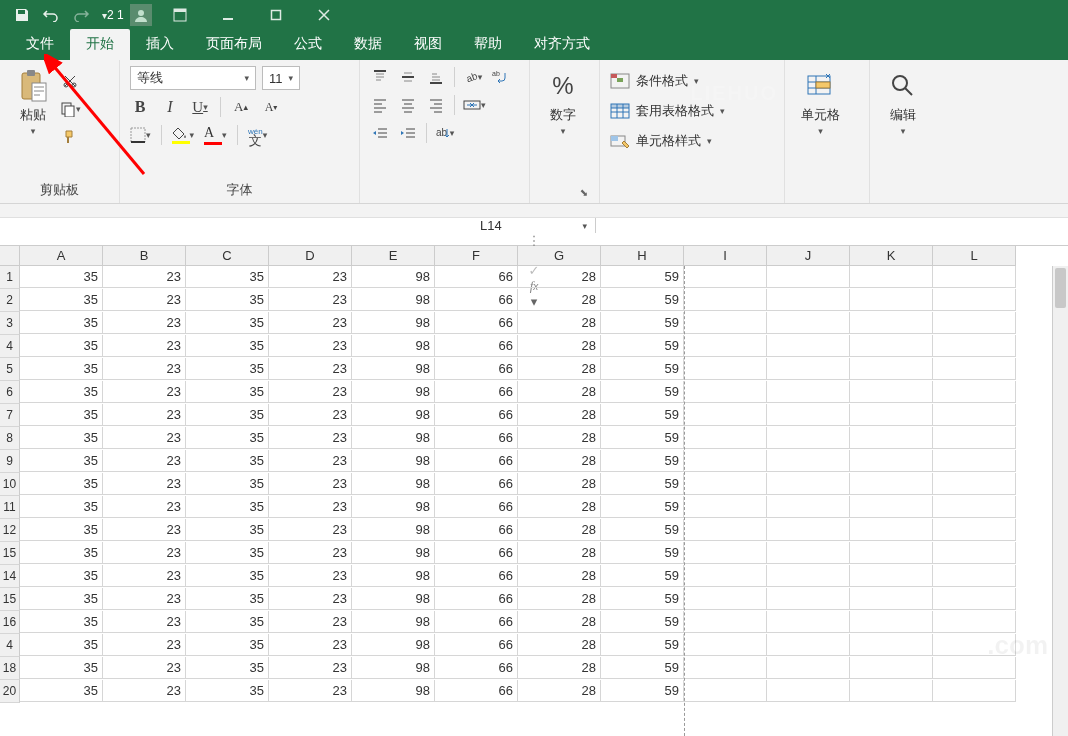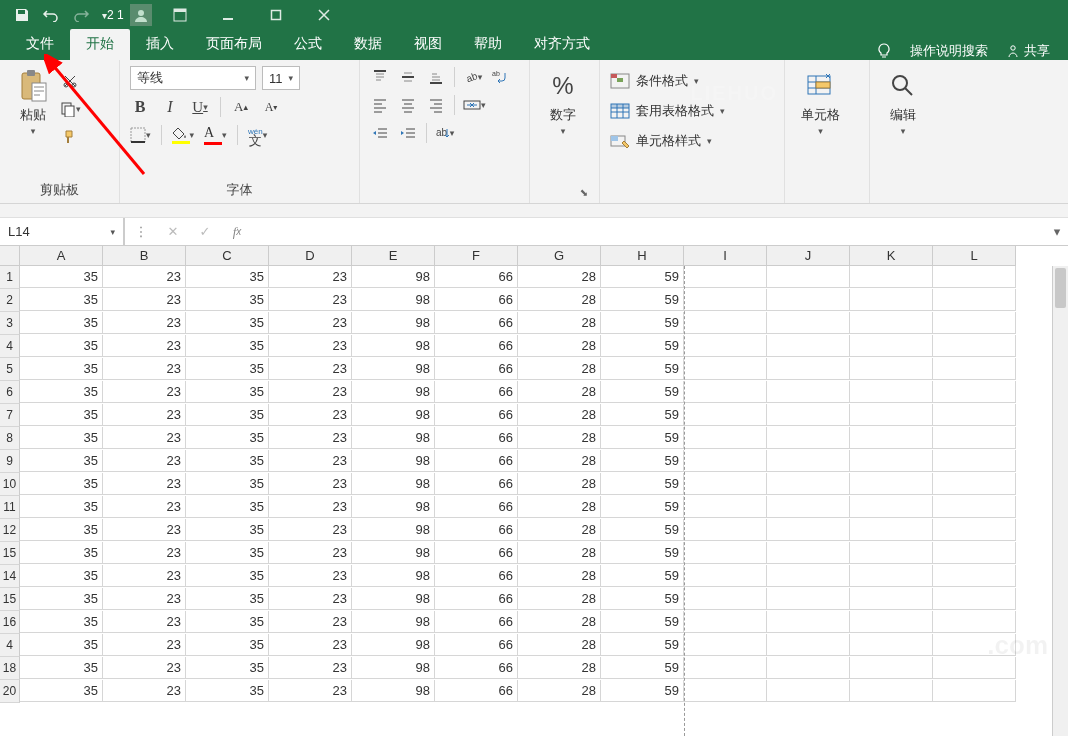--- a/index.html
+++ b/index.html
@@ -40,21 +40,21 @@
 .sel-caret { font-size:9px; color:#555; }
 .tbtn { min-width:20px; height:22px; display:inline-flex; align-items:center; justify-content:center; color:#444; }
 .tbtn svg { display:block; }
 .underline-color { width:18px; height:3px; display:block; margin-top:1px; }
 
 
 .style-row { display:flex; align-items:center; gap:6px; height:26px; }
 .style-icon { width:20px; height:16px; }
 
 
-.formula-bar { height: 28px; border-bottom: 1px solid #ccc; background:#fff; display:flex; align-items:center; }
+.formula-bar { height: 28px; border-bottom: 1px solid #ccc; background:#fff; display:flex; align-items:center;flex-direction:column; }
 .name-box { width: 124px; border-right:1px solid #ccc; height:100%; display:flex; align-items:center; padding:0 8px; justify-content:space-between; font-size:13px; }
 .fbb { width:32px; height:100%; display:flex; align-items:center; justify-content:center; color:#888; }
 .fx-input { flex:1; padding:0 8px; height:100%; display:flex; align-items:center; }
 .fx-expand { width:22px; height:100%; display:flex; align-items:center; justify-content:center; color:#666; }
 
 
 .spacer-band { height:14px; background:#f3f3f3; border-bottom:1px solid #e0e0e0; }
 
 
 .grid-wrap { display:flex; height: calc(736px - 30px - 30px - 144px - 14px - 28px); position:relative; }
@@ -138,35 +138,20 @@
 <div class="ribbon-tabs">
   <div class="rtab">文件</div>
   <div class="rtab active">开始</div>
   <div class="rtab">插入</div>
   <div class="rtab">页面布局</div>
   <div class="rtab">公式</div>
   <div class="rtab">数据</div>
   <div class="rtab">视图</div>
   <div class="rtab">帮助</div>
   <div class="rtab">对齐方式</div>
-  <div class="tabs-right">
-    <span class="bulb">
-      <svg width="16" height="16" viewBox="0 0 16 16">
-          <path fill="none" stroke="#fff" stroke-width="1.2" d="M8 1a5 5 0 0 0-3 9v2h6v-2a5 5 0 0 0-3-9zM6 14h4"></path>
-        </svg>
-    </span>
-    <span>操作说明搜索</span>
-    <span class="share">
-      <svg width="14" height="14" viewBox="0 0 14 14">
-          <circle cx="7" cy="4" r="2.2" fill="none" stroke="#fff"></circle>
-          <path d="M3 13c0-2 2-4 4-4s4 2 4 4" fill="none" stroke="#fff"></path>
-        </svg>
-      <span>共享</span>
-    </span>
-  </div>
 </div>
 
 <div class="watermark">LIEHUO</div>
 
 <div class="ribbon">
 
   <div class="group" style="min-width:120px;">
     <div class="group-body">
       <div class="big-btn">
         <span class="big-icon">

